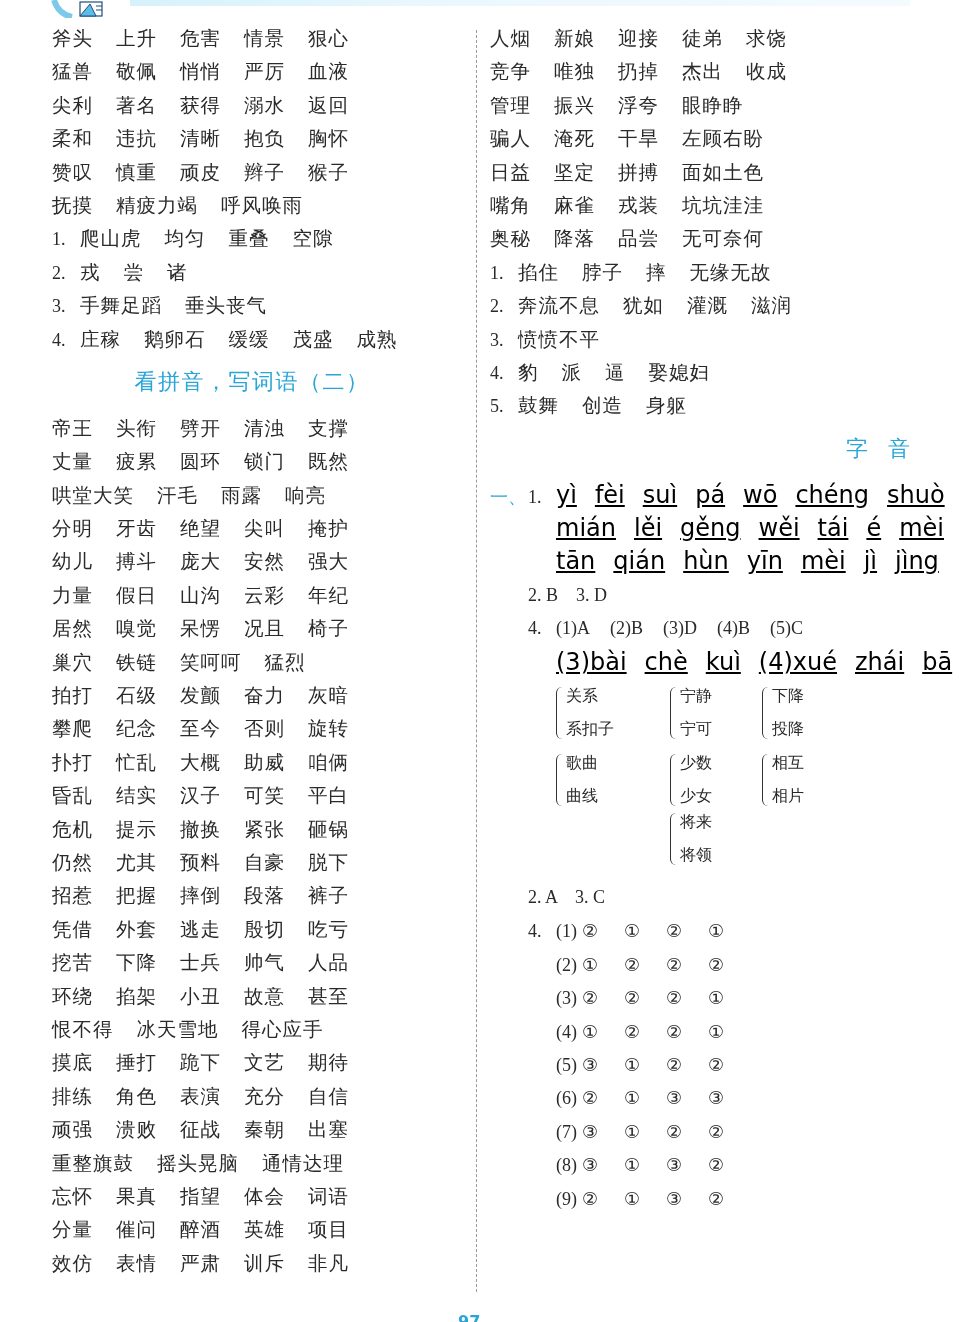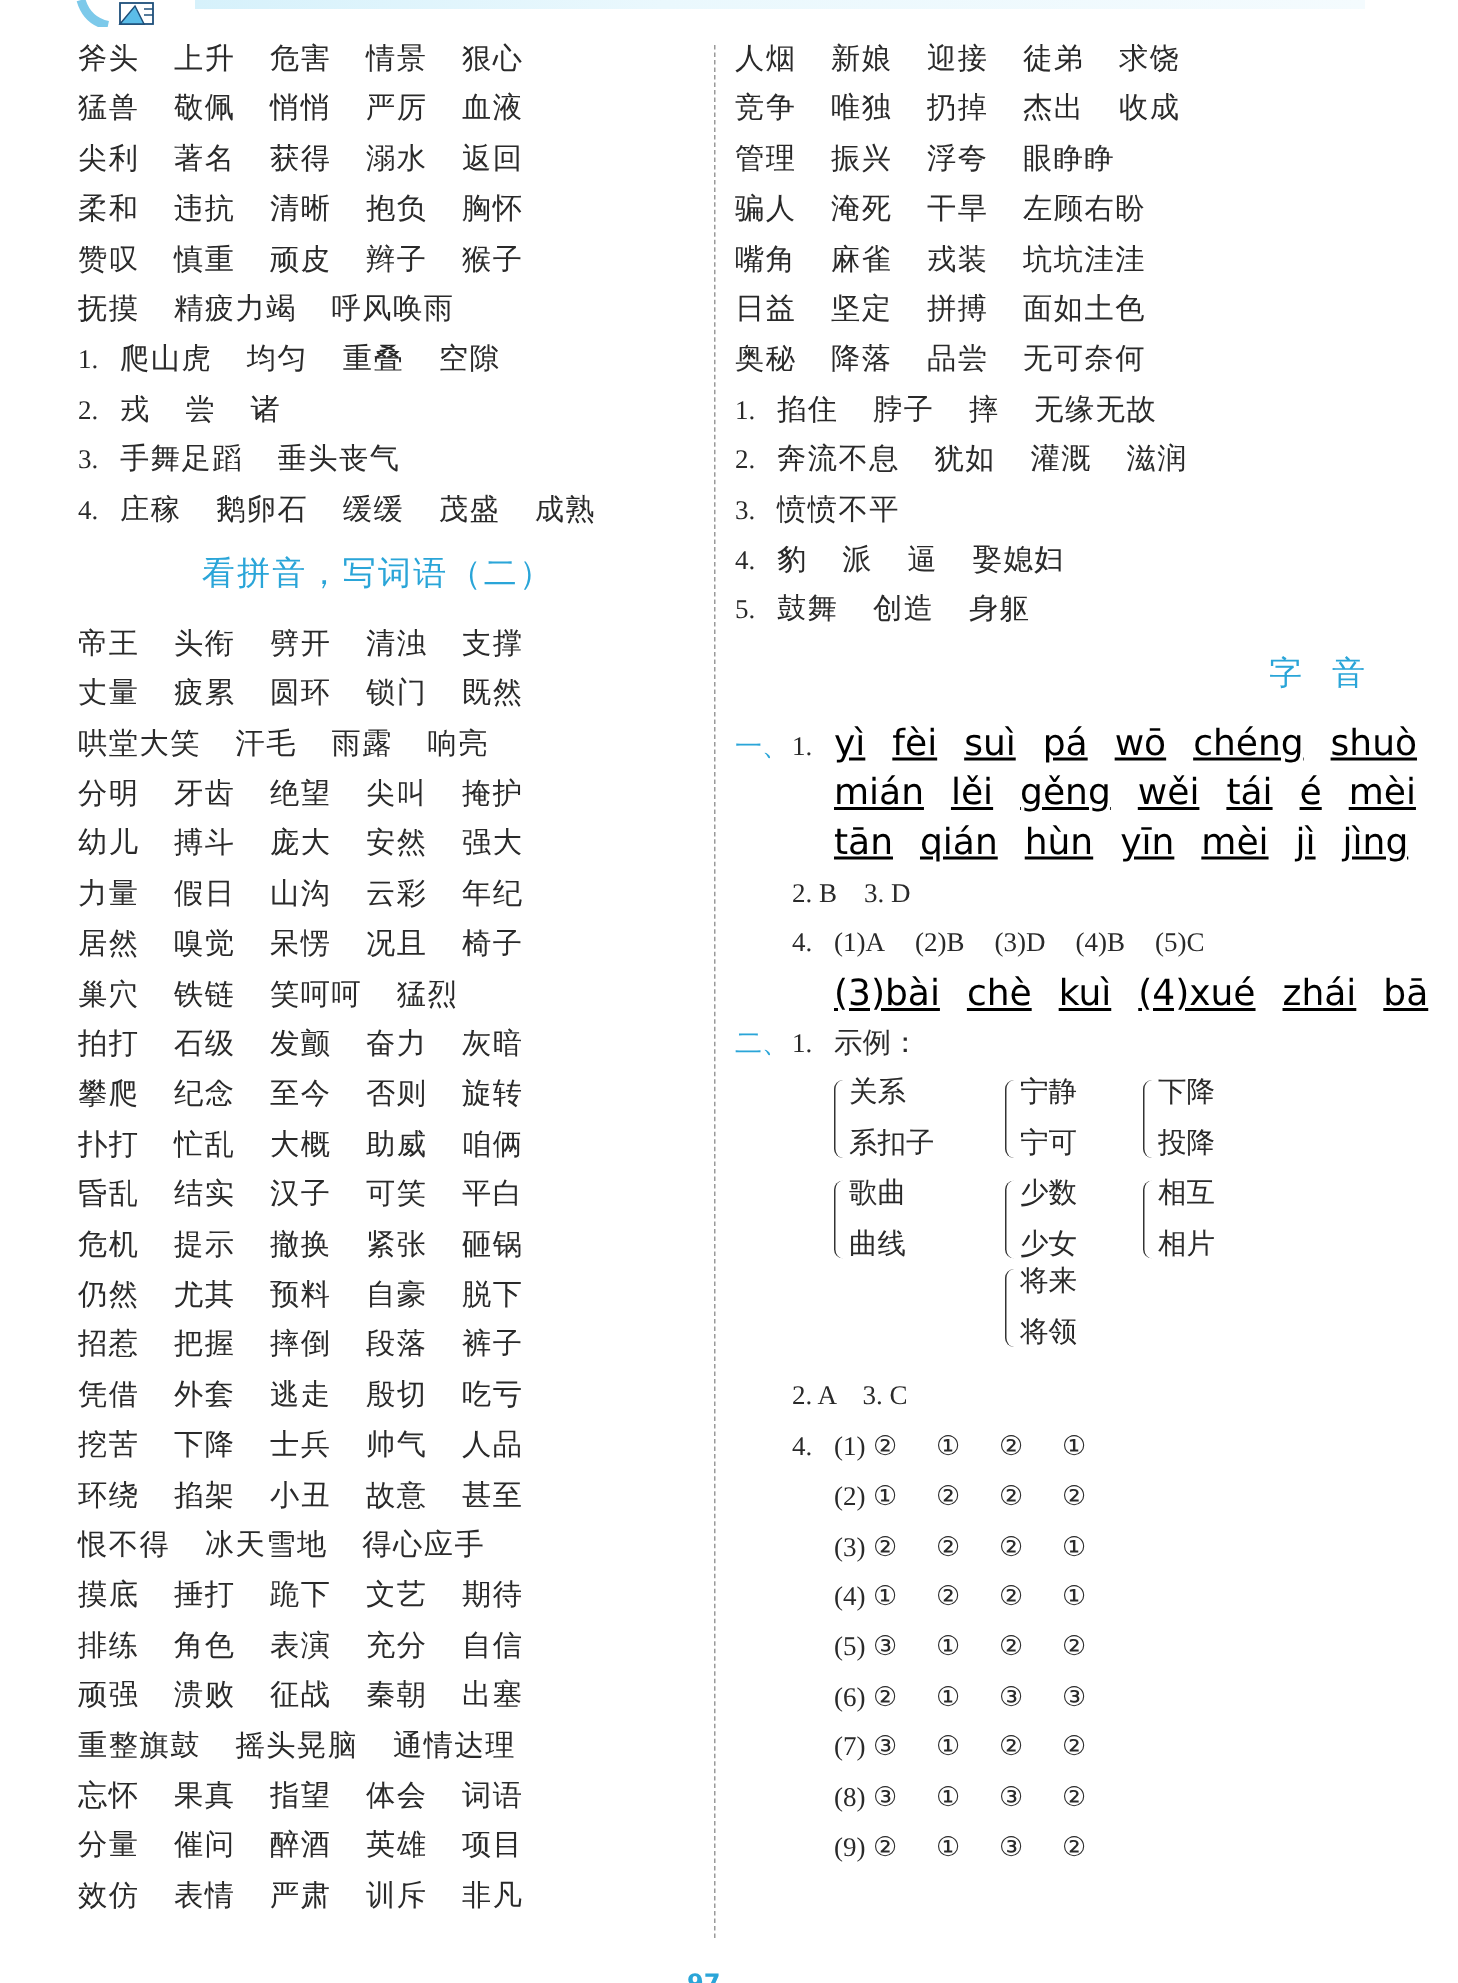--- a/index.html
+++ b/index.html
@@ -45,21 +45,21 @@
   .opt { display: inline-block; margin-right: 20px; }
   .circ { display: inline-block; width: 42px; font-family: "DejaVu Sans", sans-serif; font-size: 18px; }
   .circ-label { display: inline-block; width: 26px; }
 
   .brace-grid { position: relative; height: 202px; margin-left: 66px; }
   .brace-group { position: absolute; width: 110px; height: 66px; }
   .brace-group .brace {
     position: absolute; left: 0; top: 8px; width: 7px; height: 52px;
     border-left: 1.5px solid #333; border-radius: 6px 0 0 6px;
   }
-  .brace-group .pair { position: absolute; left: 10px; top: 0; line-height: 33.4px; font-size: 19px; }
+  .brace-group .pair { position: absolute; left: 10px; top: 0; line-height: 33.4px; font-size: 16px; }
 
   .page-number {
     position: absolute; left: 458px; top: 1312px; color: #2aa5d8;
     font-family: "DejaVu Sans", sans-serif; font-size: 16px; font-weight: bold;
   }
 </style>
 </head>
 <body>
 
 <div class="header-band"></div>
@@ -120,22 +120,22 @@
       <div class="row"><span class="w">效仿</span><span class="w">表情</span><span class="w">严肃</span><span class="w">训斥</span><span class="w">非凡</span></div>
     </div>
 </div>
 
 <div class="col col-right">
   <div id="right-block1">
       <div class="row"><span class="w">人烟</span><span class="w">新娘</span><span class="w">迎接</span><span class="w">徒弟</span><span class="w">求饶</span></div>
       <div class="row"><span class="w">竞争</span><span class="w">唯独</span><span class="w">扔掉</span><span class="w">杰出</span><span class="w">收成</span></div>
       <div class="row"><span class="w">管理</span><span class="w">振兴</span><span class="w">浮夸</span><span class="w">眼睁睁</span></div>
       <div class="row"><span class="w">骗人</span><span class="w">淹死</span><span class="w">干旱</span><span class="w">左顾右盼</span></div>
+      <div class="row"><span class="w">日益</span><span class="w">坚定</span><span class="w">拼搏</span><span class="w">面如土色</span></div>
       <div class="row"><span class="w">嘴角</span><span class="w">麻雀</span><span class="w">戎装</span><span class="w">坑坑洼洼</span></div>
-      <div class="row"><span class="w">日益</span><span class="w">坚定</span><span class="w">拼搏</span><span class="w">面如土色</span></div>
       <div class="row"><span class="w">奥秘</span><span class="w">降落</span><span class="w">品尝</span><span class="w">无可奈何</span></div>
     </div>
   <div id="right-block1-num">
       <div class="row"><span class="num">1.</span><span class="w">掐住</span><span class="w">脖子</span><span class="w">摔</span><span class="w">无缘无故</span></div>
       <div class="row"><span class="num">2.</span><span class="w">奔流不息</span><span class="w">犹如</span><span class="w">灌溉</span><span class="w">滋润</span></div>
       <div class="row"><span class="num">3.</span><span class="w">愤愤不平</span></div>
       <div class="row"><span class="num">4.</span><span class="w">豹</span><span class="w">派</span><span class="w">逼</span><span class="w">娶媳妇</span></div>
       <div class="row"><span class="num">5.</span><span class="w">鼓舞</span><span class="w">创造</span><span class="w">身躯</span></div>
     </div>
   <div class="section-title wide">字音</div>
@@ -145,23 +145,20 @@
       <span class="cn-label">一、</span><span class="qn">1.</span><span id="p1q1l0"><span class="py">yì</span><span class="py">fèi</span><span class="py">suì</span><span class="py">pá</span><span class="py">wō</span><span class="py">chéng</span><span class="py">shuò</span></span>
     </div>
     <div class="ans-row"><span class="indent1"></span><span class="qn"></span><span id="p1q1l1"><span class="py">mián</span><span class="py">lěi</span><span class="py">gěng</span><span class="py">wěi</span><span class="py">tái</span><span class="py">é</span><span class="py">mèi</span></span></div>
     <div class="ans-row"><span class="indent1"></span><span class="qn"></span><span id="p1q1l2"><span class="py">tān</span><span class="py">qián</span><span class="py">hùn</span><span class="py">yīn</span><span class="py">mèi</span><span class="py">jì</span><span class="py">jìng</span></span></div>
     <div class="ans-row"><span class="indent1"></span><span>2. B　3. D</span></div>
     <div class="ans-row"><span class="indent1"></span><span class="qn">4.</span><span id="p1q4"><span class="opt">(1)A</span><span class="opt">(2)B</span><span class="opt">(3)D</span><span class="opt">(4)B</span><span class="opt">(5)C</span></span></div>
     <div class="ans-row"><span class="indent1"></span><span class="qn"></span><span id="p1q5b"><span class="py">(3)bài</span><span class="py">chè</span><span class="py">kuì</span><span class="py">(4)xué</span><span class="py">zhái</span><span class="py">bā</span></span></div>
   </div>
 
   <div>
-    <div class="ans-row">
-      <span class="cn-label">二、</span><span class="qn">1.</span><span style="font-family:'DejaVu Serif',serif;font-size:19px;">示例：</span>
-    </div>
     <div class="brace-grid" id="brace-grid">
         <div class="brace-group" style="left: 0px; top: 0px;">
           <div class="brace"></div>
           <div class="pair">
             <div>关系</div>
             <div>系扣子</div>
           </div>
         </div>
         <div class="brace-group" style="left: 114px; top: 0px;">
           <div class="brace"></div>

